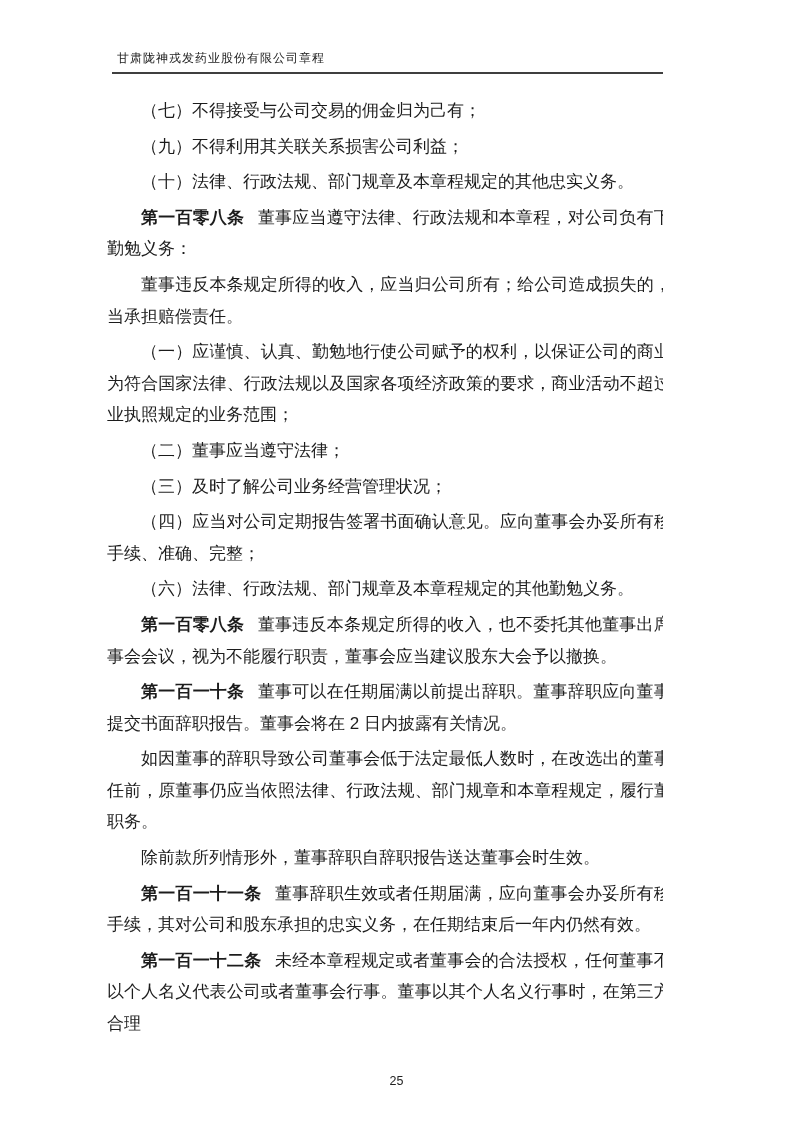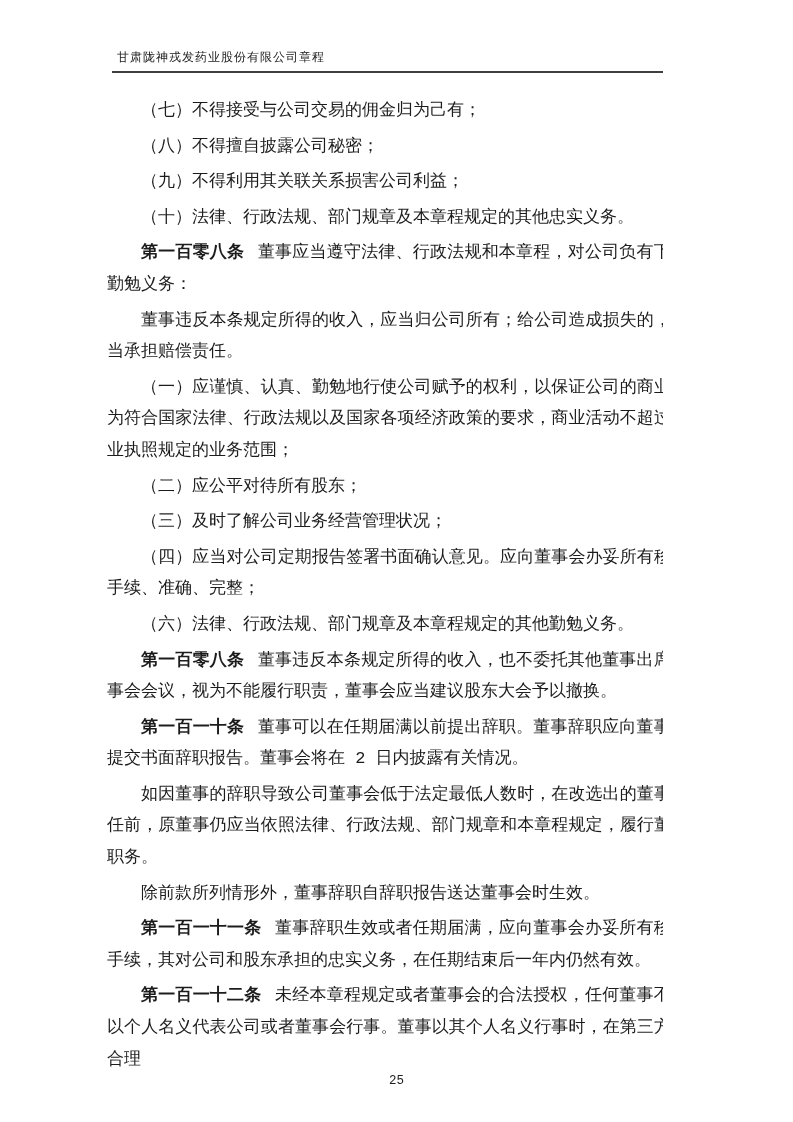--- a/index.html
+++ b/index.html
@@ -6,21 +6,21 @@
     margin: 0;
     padding: 0;
     background: #ffffff;
   }
   .page {
     position: relative;
     width: 663px;
     height: 1122px;
     background: #ffffff;
     color: #1c1c1c;
-    font-family: Liberation Mono, monospace;
+    font-family: Liberation Sans, sans-serif;
     overflow: hidden;
   }
   .page-header {
     position: absolute;
     left: 112px;
     top: 48px;
     width: 565px;
     border-bottom: 2px solid #3f3f3f;
     padding-bottom: 5px;
   }
@@ -67,27 +67,26 @@
 <body>
 
 <div class="page">
 
   <div class="page-header">
     <span class="header-title">甘肃陇神戎发药业股份有限公司章程</span>
   </div>
 
   <div class="doc-body">
     <p class="para"><span class="ptext">（七）不得接受与公司交易的佣金归为己有；</span></p>
-    <p class="para"><span class="ptext">（八）不得擅自披露公司秘密；</span></p>
     <p class="para"><span class="ptext">（九）不得利用其关联关系损害公司利益；</span></p>
     <p class="para"><span class="ptext">（十）法律、行政法规、部门规章及本章程规定的其他忠实义务。</span></p>
     <p class="para"><b class="art">第一百零八条</b><span class="ptext">董事应当遵守法律、行政法规和本章程，对公司负有下列勤勉义务：</span></p>
     <p class="para"><span class="ptext">董事违反本条规定所得的收入，应当归公司所有；给公司造成损失的，应当承担赔偿责任。</span></p>
     <p class="para"><span class="ptext">（一）应谨慎、认真、勤勉地行使公司赋予的权利，以保证公司的商业行为符合国家法律、行政法规以及国家各项经济政策的要求，商业活动不超过营业执照规定的业务范围；</span></p>
-    <p class="para"><span class="ptext">（二）应公平对待所有股东；</span></p>
+    <p class="para"><span class="ptext">（二）董事应当遵守法律；</span></p>
     <p class="para"><span class="ptext">（三）及时了解公司业务经营管理状况；</span></p>
     <p class="para"><span class="ptext">（四）应当对公司定期报告签署书面确认意见。应向董事会办妥所有移交手续、准确、完整；</span></p>
     <p class="para"><span class="ptext">（六）法律、行政法规、部门规章及本章程规定的其他勤勉义务。</span></p>
     <p class="para"><b class="art">第一百零八条</b><span class="ptext">董事违反本条规定所得的收入，也不委托其他董事出席董事会会议，视为不能履行职责，董事会应当建议股东大会予以撤换。</span></p>
     <p class="para"><b class="art">第一百一十条</b><span class="ptext">董事可以在任期届满以前提出辞职。董事辞职应向董事会提交书面辞职报告。董事会将在 2 日内披露有关情况。</span></p>
     <p class="para"><span class="ptext">如因董事的辞职导致公司董事会低于法定最低人数时，在改选出的董事就任前，原董事仍应当依照法律、行政法规、部门规章和本章程规定，履行董事职务。</span></p>
     <p class="para"><span class="ptext">除前款所列情形外，董事辞职自辞职报告送达董事会时生效。</span></p>
     <p class="para"><b class="art">第一百一十一条</b><span class="ptext">董事辞职生效或者任期届满，应向董事会办妥所有移交手续，其对公司和股东承担的忠实义务，在任期结束后一年内仍然有效。</span></p>
     <p class="para"><b class="art">第一百一十二条</b><span class="ptext">未经本章程规定或者董事会的合法授权，任何董事不得以个人名义代表公司或者董事会行事。董事以其个人名义行事时，在第三方会合理</span></p>
   </div>

